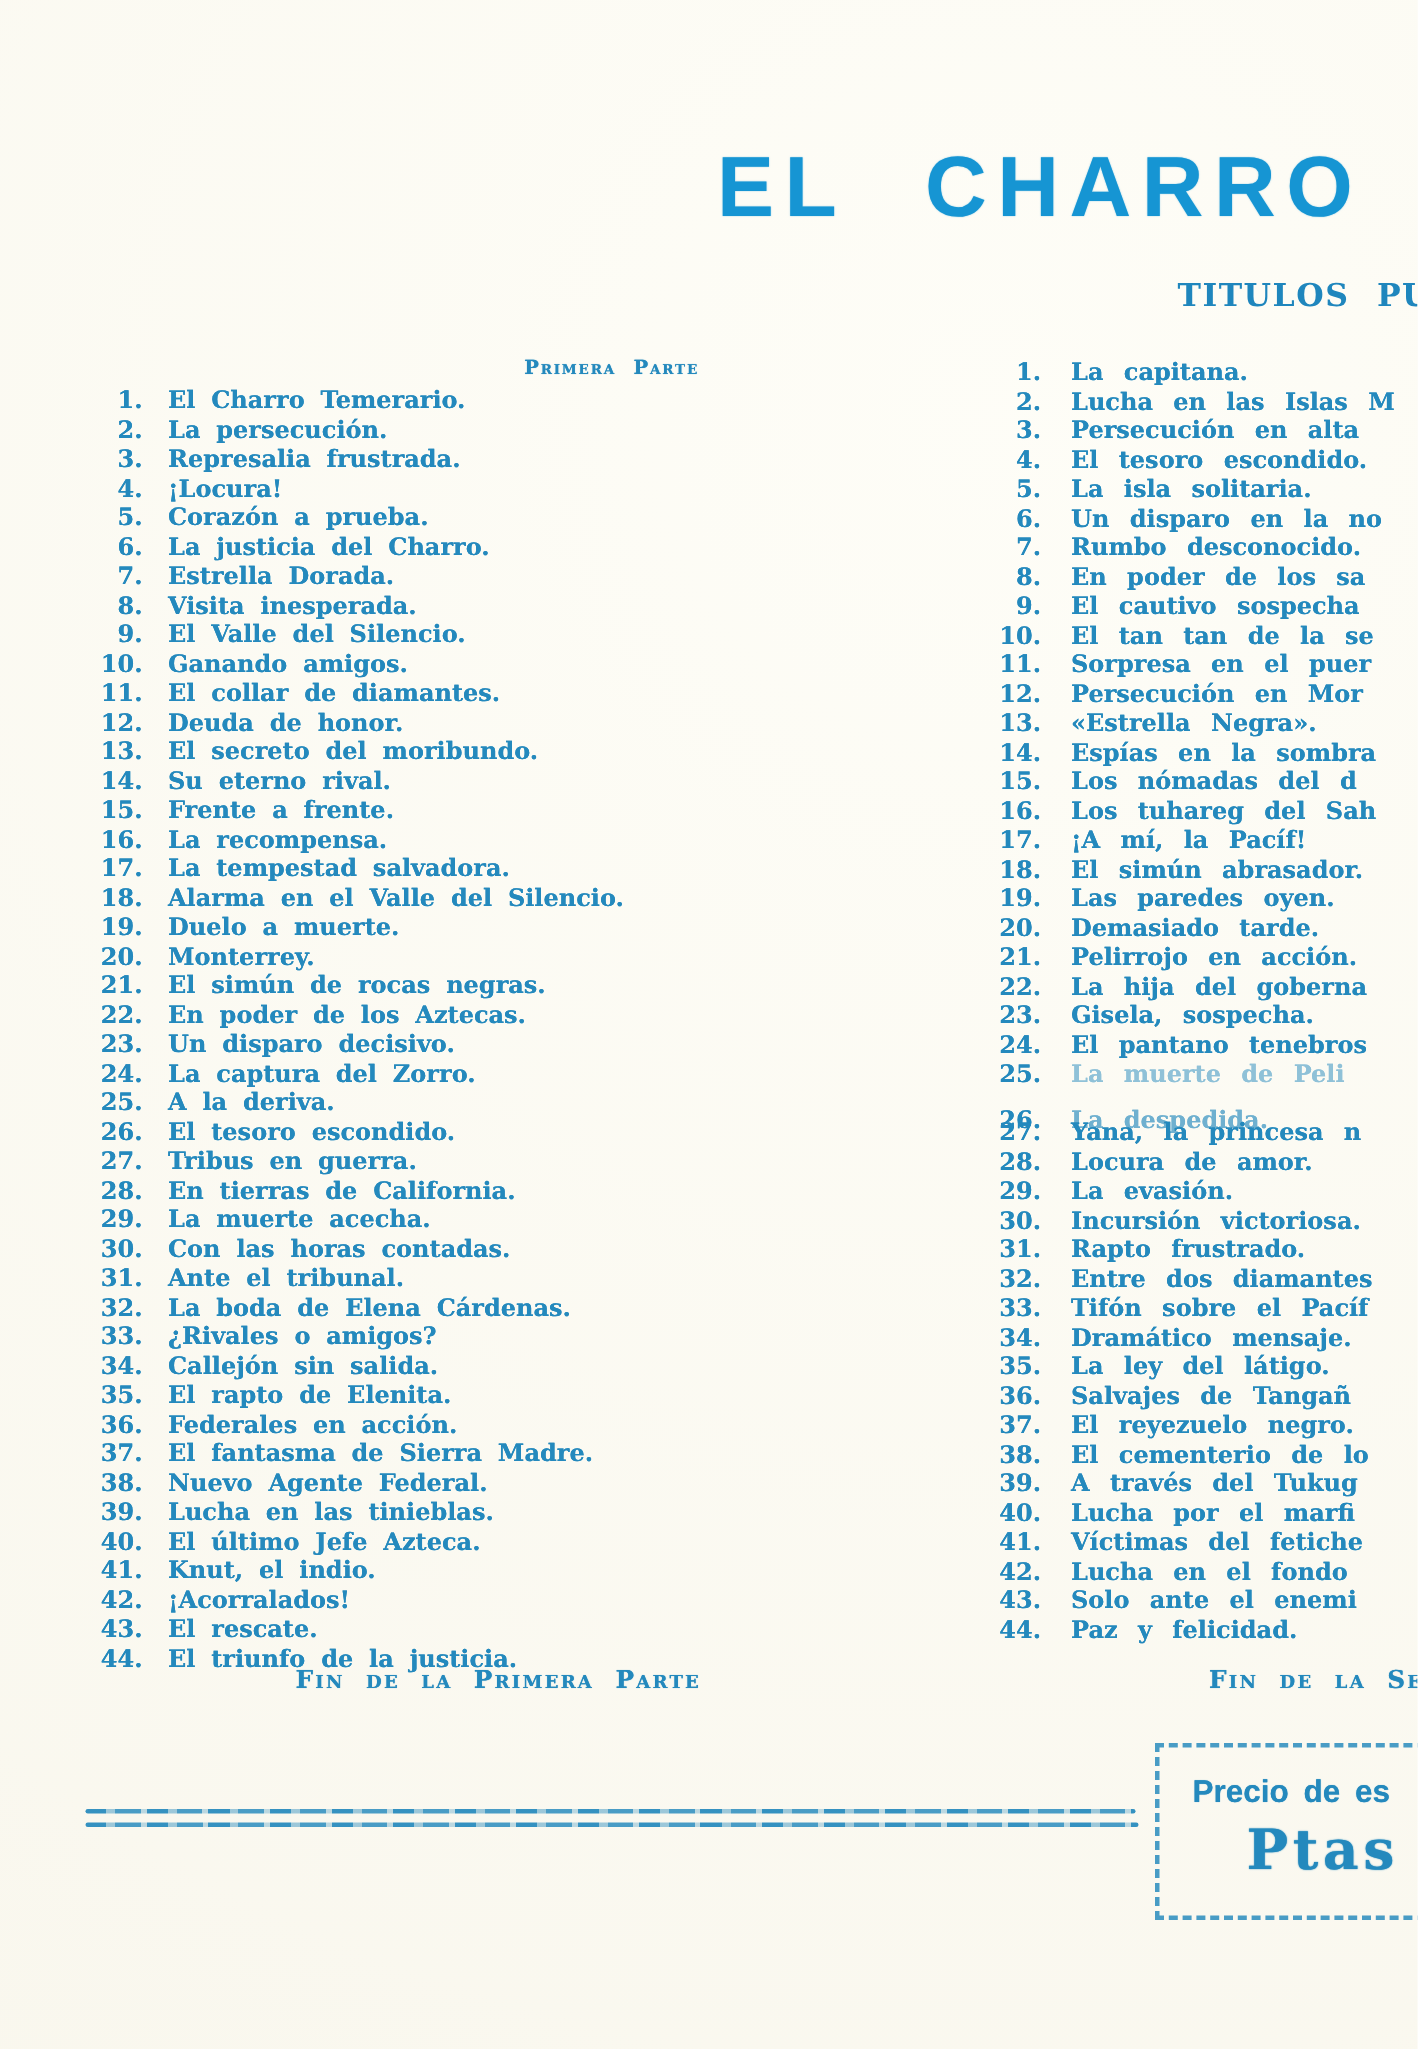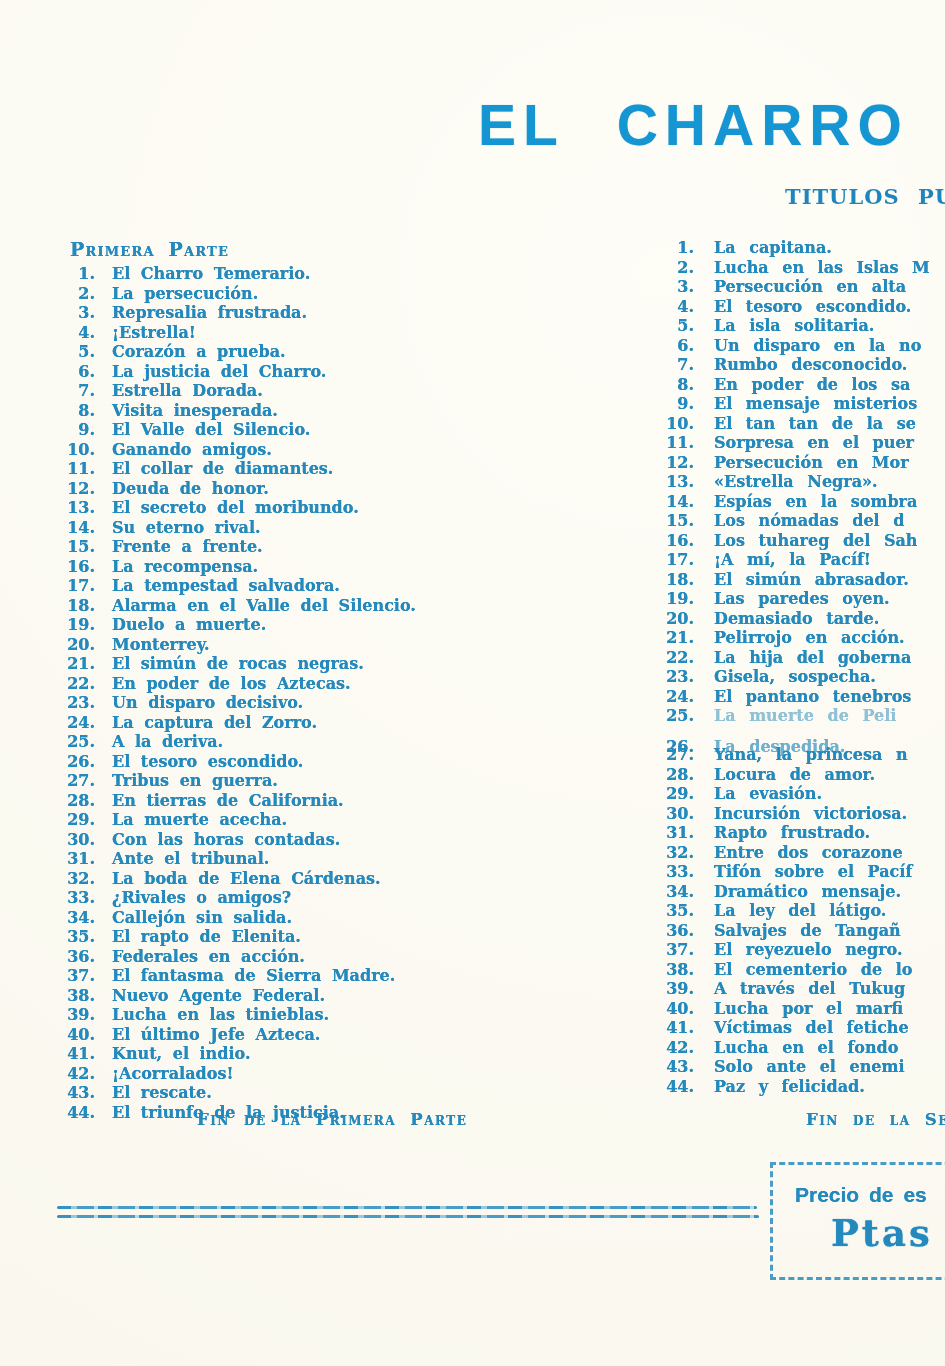--- a/index.html
+++ b/index.html
@@ -22,23 +22,24 @@
   }
   .subtitle{
     position:absolute;left:785px;top:184px;
     font-weight:bold;font-size:21px;letter-spacing:1px;word-spacing:10px;
     white-space:nowrap;color:var(--subtitle_ink,#1f86bd);
   }
   .col{position:absolute;top:238px;}
   .col-primera{left:66px;width:400px;}
   .col-segunda{left:664px;width:281px;}
   .col h2{
-    margin:0 0 4px 4px;font-size:19px;font-weight:bold;
+    margin:0 0 4px 4px;font-size:13px;font-weight:bold;
     font-variant:small-caps;letter-spacing:1.2px;word-spacing:6px;white-space:nowrap;
     text-shadow:0 0 .5px currentColor;
+    text-align:right;
   }
   ol.titles{list-style:none;margin:0;padding:0;}
   ol.titles li{
     display:flex;align-items:baseline;
     height:19.5px;line-height:19.5px;
     font-size:16px;font-weight:bold;white-space:nowrap;
     text-shadow:0 0 .4px currentColor;
   }
   ol.titles .num{flex:0 0 30px;text-align:right;}
   .col-primera ol.titles .num{flex-basis:29px;margin-right:17px;}
@@ -100,21 +101,21 @@
         <li>
           <span class="num">2.</span>
           <span class="txt">La persecución.</span>
         </li>
         <li>
           <span class="num">3.</span>
           <span class="txt">Represalia frustrada.</span>
         </li>
         <li>
           <span class="num">4.</span>
-          <span class="txt">¡Estrella!</span>
+          <span class="txt">¡Locura!</span>
         </li>
         <li>
           <span class="num">5.</span>
           <span class="txt">Corazón a prueba.</span>
         </li>
         <li>
           <span class="num">6.</span>
           <span class="txt">La justicia del Charro.</span>
         </li>
         <li>
@@ -301,21 +302,21 @@
         <li>
           <span class="num">7.</span>
           <span class="txt">Rumbo desconocido.</span>
         </li>
         <li>
           <span class="num">8.</span>
           <span class="txt">En poder de los sa</span>
         </li>
         <li>
           <span class="num">9.</span>
-          <span class="txt">El mensaje misterios</span>
+          <span class="txt">El cautivo sospecha</span>
         </li>
         <li>
           <span class="num">10.</span>
           <span class="txt">El tan tan de la se</span>
         </li>
         <li>
           <span class="num">11.</span>
           <span class="txt">Sorpresa en el puer</span>
         </li>
         <li>
@@ -393,21 +394,21 @@
         <li>
           <span class="num">30.</span>
           <span class="txt">Incursión victoriosa.</span>
         </li>
         <li>
           <span class="num">31.</span>
           <span class="txt">Rapto frustrado.</span>
         </li>
         <li>
           <span class="num">32.</span>
-          <span class="txt">Entre dos corazone</span>
+          <span class="txt">Entre dos diamantes</span>
         </li>
         <li>
           <span class="num">33.</span>
           <span class="txt">Tifón sobre el Pacíf</span>
         </li>
         <li>
           <span class="num">34.</span>
           <span class="txt">Dramático mensaje.</span>
         </li>
         <li>

